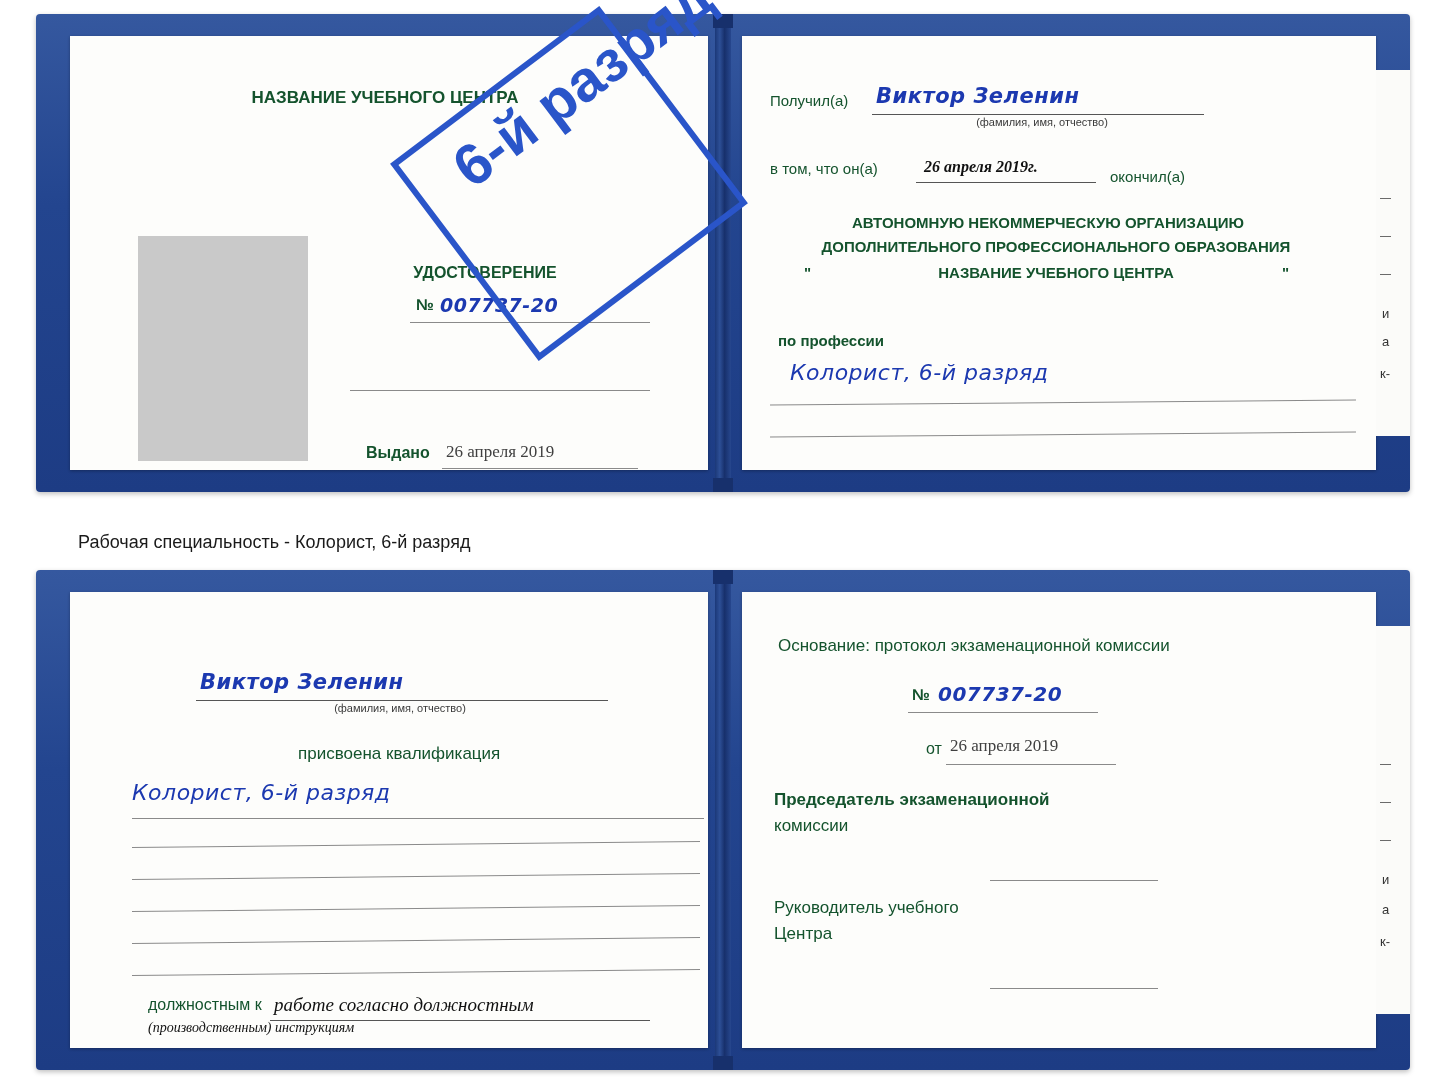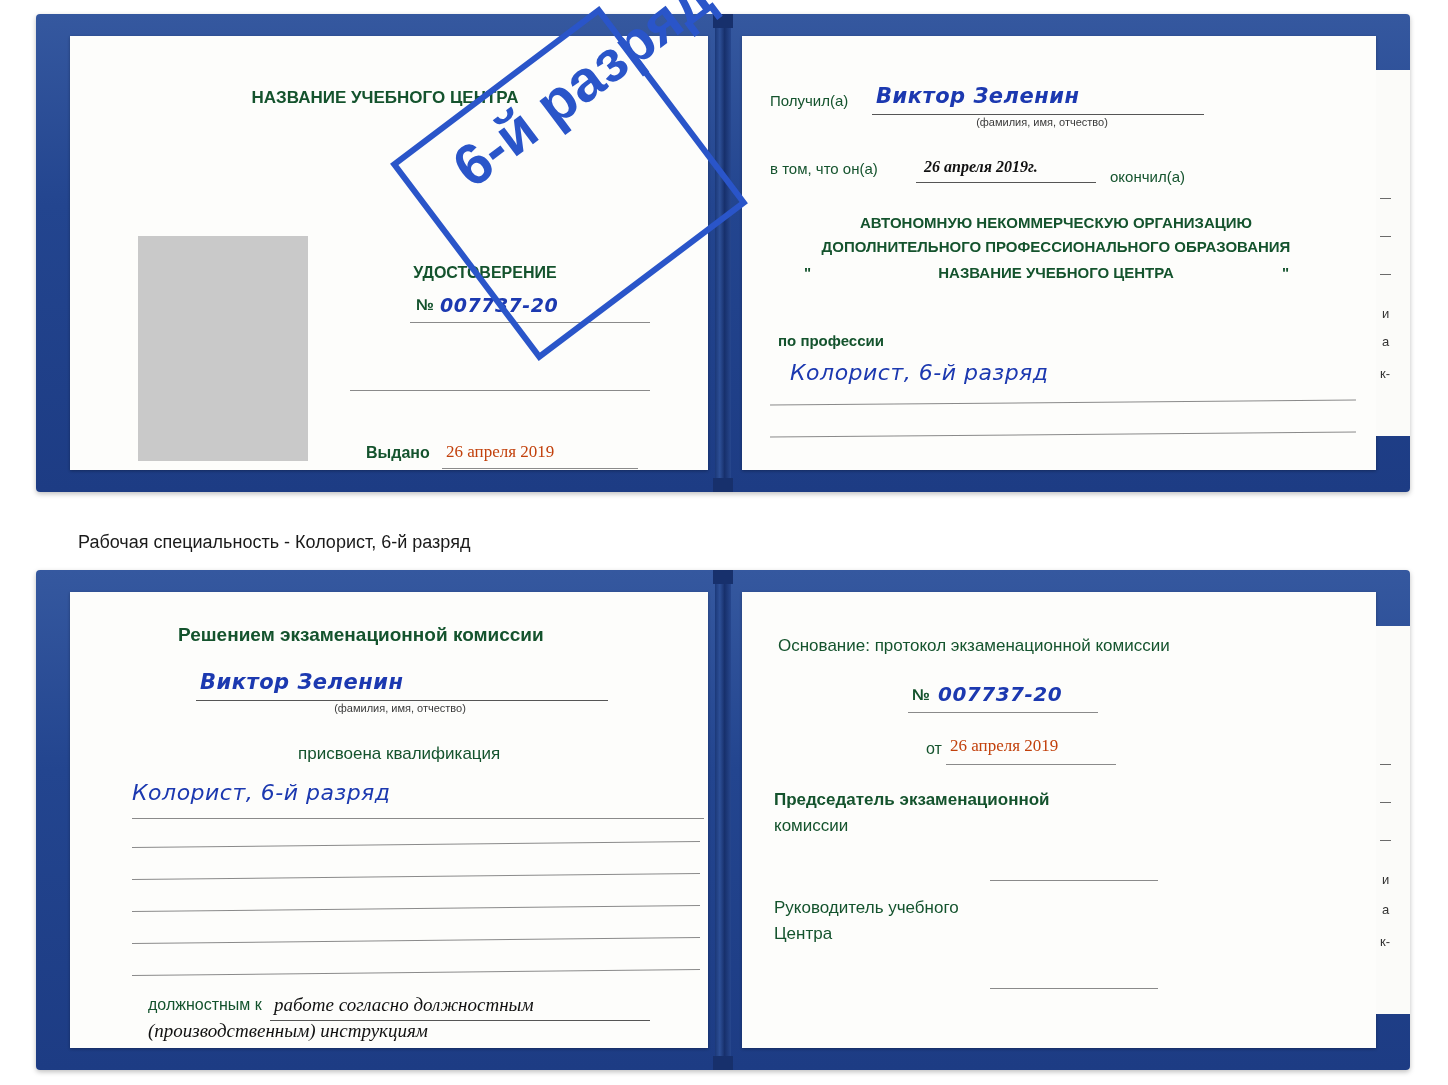--- a/index.html
+++ b/index.html
@@ -92,21 +92,21 @@
   .ctr { text-align: center; }
   .hand {
     font-family: "DejaVu Sans", sans-serif;
     color: #1c39b0;
     font-style: italic;
     letter-spacing: 0.5px;
   }
   .hand-bold { font-weight: bold; }
   .printed-fill {
     font-family: "Liberation Serif", serif;
-    color: #c2410c;
+    color: #404040;
   }
   .ital-serif {
     font-family: "Liberation Serif", serif;
     font-style: italic;
     color: #111;
   }
 
   .line {
     position: absolute;
     height: 1px;
@@ -213,21 +213,21 @@
       <div class="t" style="left:28px; top:56px; font-size:15px;">Получил(а)</div>
       <div class="t hand hand-bold" style="left:134px; top:48px; font-size:21px;">Виктор Зеленин</div>
       <div class="line dark" style="left:130px; top:78px; width:332px;"></div>
       <div class="t small ctr" style="left:200px; top:80px; width:200px;">(фамилия, имя, отчество)</div>
 
       <div class="t" style="left:28px; top:124px; font-size:15px;">в том, что он(а)</div>
       <div class="t ital-serif" style="left:182px; top:122px; font-size:16px; font-weight:bold;">26 апреля 2019г.</div>
       <div class="line dark" style="left:174px; top:146px; width:180px;"></div>
       <div class="t" style="left:368px; top:124px; font-size:15px;margin-top:8px;">окончил(а)</div>
 
-      <div class="t bold ctr" style="left:10px; top:178px; width:608px; font-size:15px;">АВТОНОМНУЮ НЕКОММЕРЧЕСКУЮ ОРГАНИЗАЦИЮ</div>
+      <div class="t bold ctr" style="left:2px; top:178px; width:608px; font-size:15px;">АВТОНОМНУЮ НЕКОММЕРЧЕСКУЮ ОРГАНИЗАЦИЮ</div>
       <div class="t bold ctr" style="left:10px; top:202px; width:608px; font-size:15px;">ДОПОЛНИТЕЛЬНОГО ПРОФЕССИОНАЛЬНОГО ОБРАЗОВАНИЯ</div>
       <div class="t bold" style="left:62px; top:228px; font-size:15px;">"</div>
       <div class="t bold ctr" style="left:10px; top:228px; width:608px; font-size:15px;">НАЗВАНИЕ УЧЕБНОГО ЦЕНТРА</div>
       <div class="t bold" style="left:540px; top:228px; font-size:15px;">"</div>
 
       <div class="t bold" style="left:36px; top:296px; font-size:15px;">по профессии</div>
       <div class="t hand" style="left:48px; top:324px; font-size:22px;">Колорист, 6-й разряд</div>
 
       <div class="line" style="left:28px; top:366px; width:586px; transform:rotate(-0.5deg);"></div>
       <div class="line" style="left:28px; top:398px; width:586px; transform:rotate(-0.5deg);"></div>
@@ -247,41 +247,40 @@
 <div class="caption">Рабочая специальность - Колорист, 6-й разряд</div>
 
 <div class="book book-bottom">
   <div class="spine">
     <div class="spine-notch top"></div>
     <div class="spine-notch bottom"></div>
   </div>
 
   <div class="page p-bl">
     <div class="page-inner">
-      <div class="t bold" style="left:108px; top:32px; font-size:19px;">Решением экзаменационной комиссии</div>
 
       <div class="t hand hand-bold" style="left:130px; top:78px; font-size:21px;">Виктор Зеленин</div>
       <div class="line dark" style="left:126px; top:108px; width:412px;"></div>
       <div class="t small ctr" style="left:230px; top:110px; width:200px;">(фамилия, имя, отчество)</div>
 
       <div class="t" style="left:228px; top:152px; font-size:17px;">присвоена квалификация</div>
 
       <div class="t hand" style="left:62px; top:188px; font-size:22px;">Колорист, 6-й разряд</div>
 
       <div class="line" style="left:62px; top:226px; width:572px;"></div>
       <div class="line" style="left:62px; top:252px; width:568px; transform:rotate(-0.6deg);"></div>
       <div class="line" style="left:62px; top:284px; width:568px; transform:rotate(-0.6deg);"></div>
       <div class="line" style="left:62px; top:316px; width:568px; transform:rotate(-0.6deg);"></div>
       <div class="line" style="left:62px; top:348px; width:568px; transform:rotate(-0.6deg);"></div>
       <div class="line" style="left:62px; top:380px; width:568px; transform:rotate(-0.6deg);"></div>
 
       <div class="t" style="left:78px; top:404px; font-size:16px;">должностным к</div>
       <div class="t ital-serif" style="left:204px; top:402px; font-size:19px;">работе согласно должностным</div>
       <div class="line dark" style="left:200px; top:428px; width:380px;"></div>
-      <div class="t ital-serif" style="left:78px; top:428px; font-size:19px;">(производственным) инструкциям</div>
+      <div class="t ital-serif" style="left:78px; top:428px; font-size:14px;">(производственным) инструкциям</div>
     </div>
   </div>
 
   <div class="page p-br">
     <div class="page-inner">
       <div class="t" style="left:36px; top:44px; font-size:17px;">Основание: протокол экзаменационной комиссии</div>
 
       <div class="t bold" style="left:170px; top:94px; font-size:16px;">№</div>
       <div class="t hand hand-bold" style="left:196px; top:90px; font-size:20px;">007737-20</div>
       <div class="line" style="left:166px; top:120px; width:190px;"></div>

